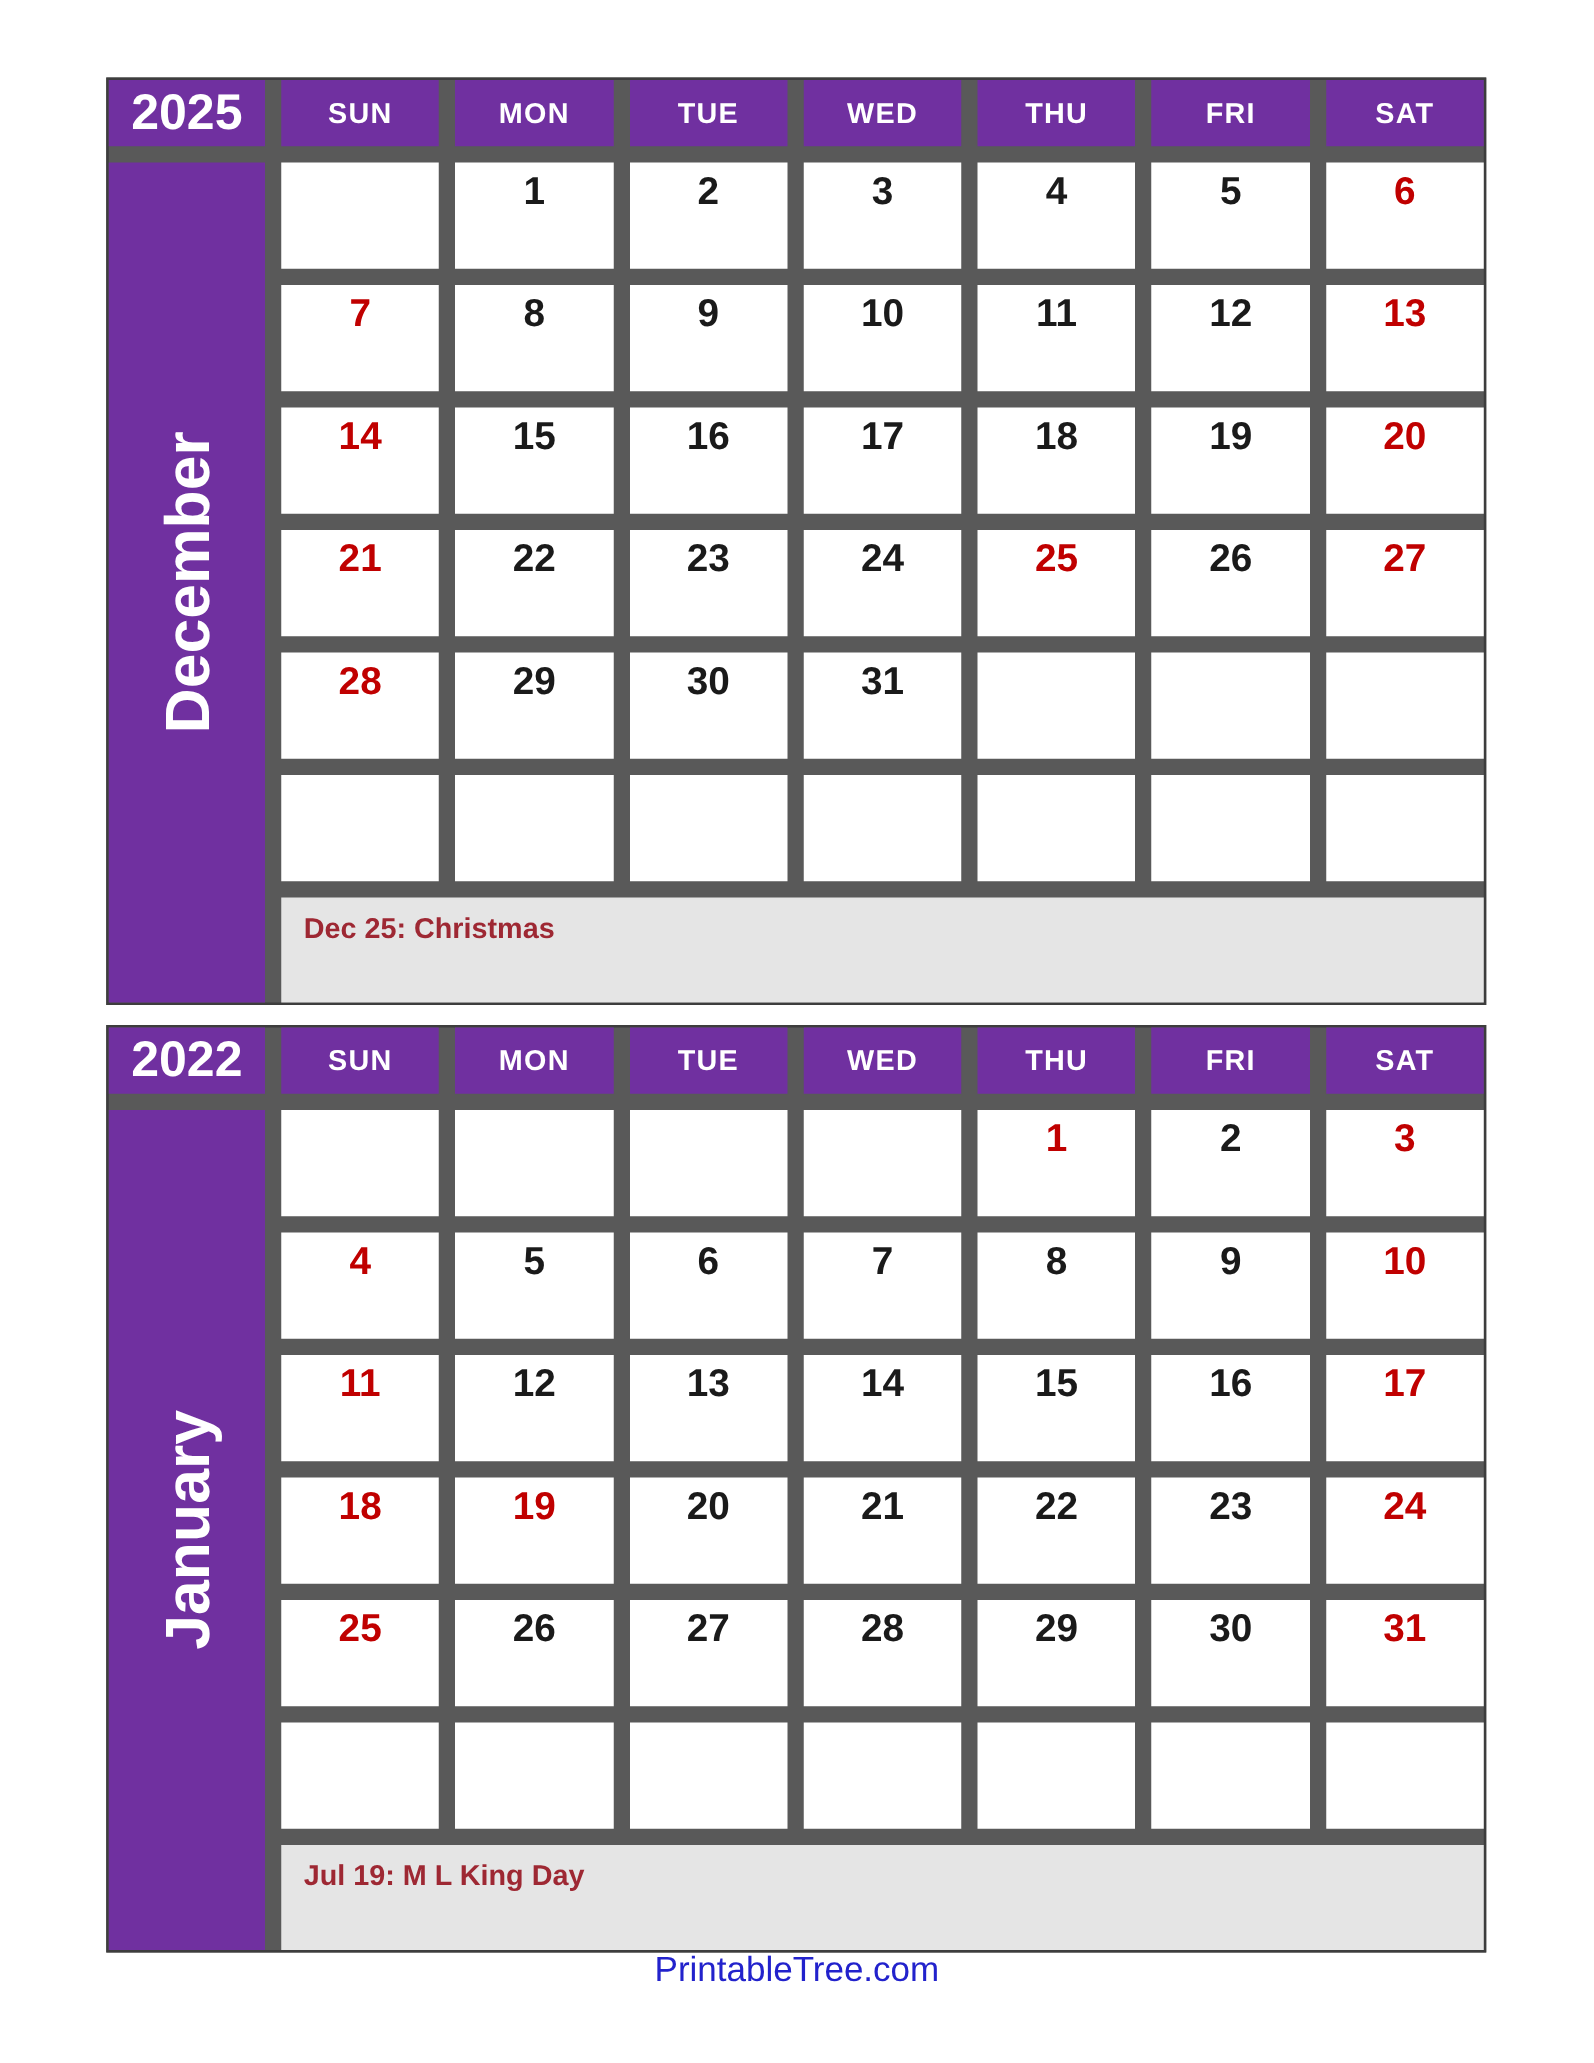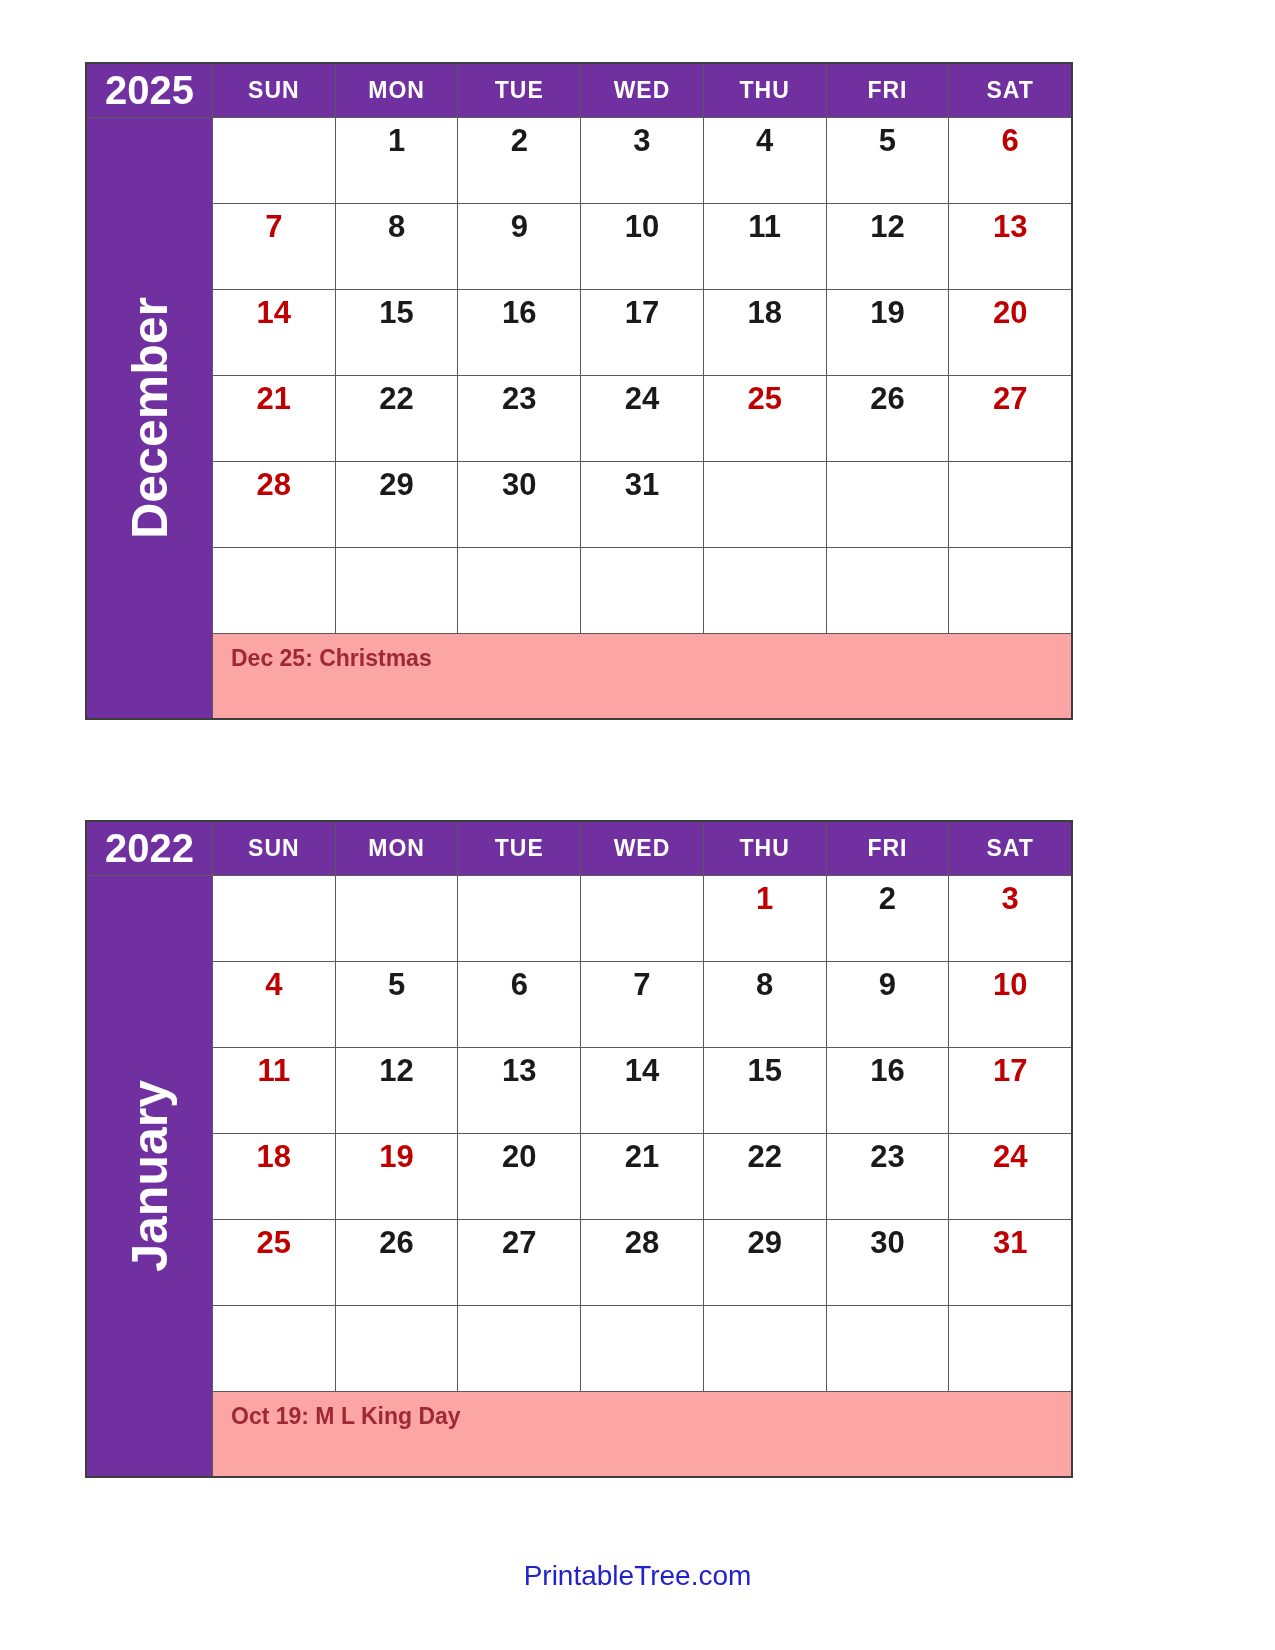--- a/index.html
+++ b/index.html
@@ -10,25 +10,25 @@
     --ink:#1A1A1A;
     --grid:#595959;
   }
   *{box-sizing:border-box;}
   html,body{margin:0;padding:0;}
   body{
     width:1275px;height:1650px;position:relative;background:#ffffff;
     font-family:"Liberation Sans", sans-serif;
   }
   .calendar{
-    position:absolute;left:85px;width:988px;
+    position:absolute;left:85px;width:1104px;
     display:grid;
     grid-template-columns:125px repeat(7,1fr);
     grid-template-rows:53px repeat(6,85px) 84px;
-    gap:1px;
+    gap:13px;
     background:var(--grid);
     border:2px solid #3d3d3d;
   }
   .hcell{
     background:var(--purple);color:#ffffff;
     display:flex;align-items:center;justify-content:center;
     font-weight:bold;font-size:23px;letter-spacing:1px;
   }
   .ycell{font-size:40px;letter-spacing:0;}
   .sidebar{
@@ -40,21 +40,21 @@
     color:#ffffff;font-size:50px;font-weight:bold;white-space:nowrap;
   }
   .cell{
     background:#ffffff;
     display:flex;justify-content:center;align-items:flex-start;
     padding-top:7px;
   }
   .num{font-size:31px;font-weight:bold;color:var(--ink);line-height:1;}
   .num.red{color:var(--red);}
   .notes{
-    grid-column:2/9;grid-row:8;background:#fca5a5;
+    grid-column:2/9;grid-row:8;background:#e5e5e5;
     padding:8px 18px;display:flex;flex-direction:column;justify-content:flex-start;
   }
   .note-line{
     color:var(--note-red);font-weight:bold;font-size:23px;line-height:1.4;
   }
   .footer{
     position:absolute;top:1560px;left:0;width:1275px;text-align:center;
   }
   .footer a{
     color:var(--link-blue);font-size:28px;text-decoration:none;cursor:pointer;
@@ -338,19 +338,19 @@
       <div class="cell" style="grid-area: 7 / 6;">
         <span class="num"></span>
       </div>
       <div class="cell" style="grid-area: 7 / 7;">
         <span class="num"></span>
       </div>
       <div class="cell" style="grid-area: 7 / 8;">
         <span class="num"></span>
       </div>
       <div class="notes">
-        <div class="note-line">Oct 19: M L King Day</div>
+        <div class="note-line">Jul 19: M L King Day</div>
       </div>
     </section>
   <div class="footer">
     <a>PrintableTree.com</a>
   </div>
 </div>
 
 </body></html>

